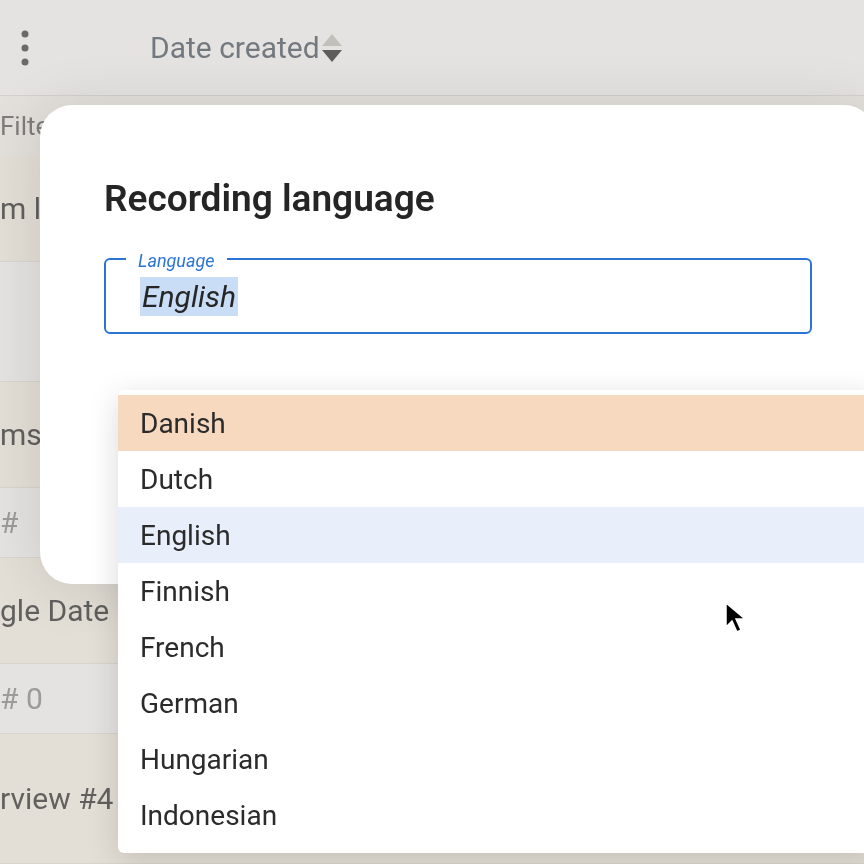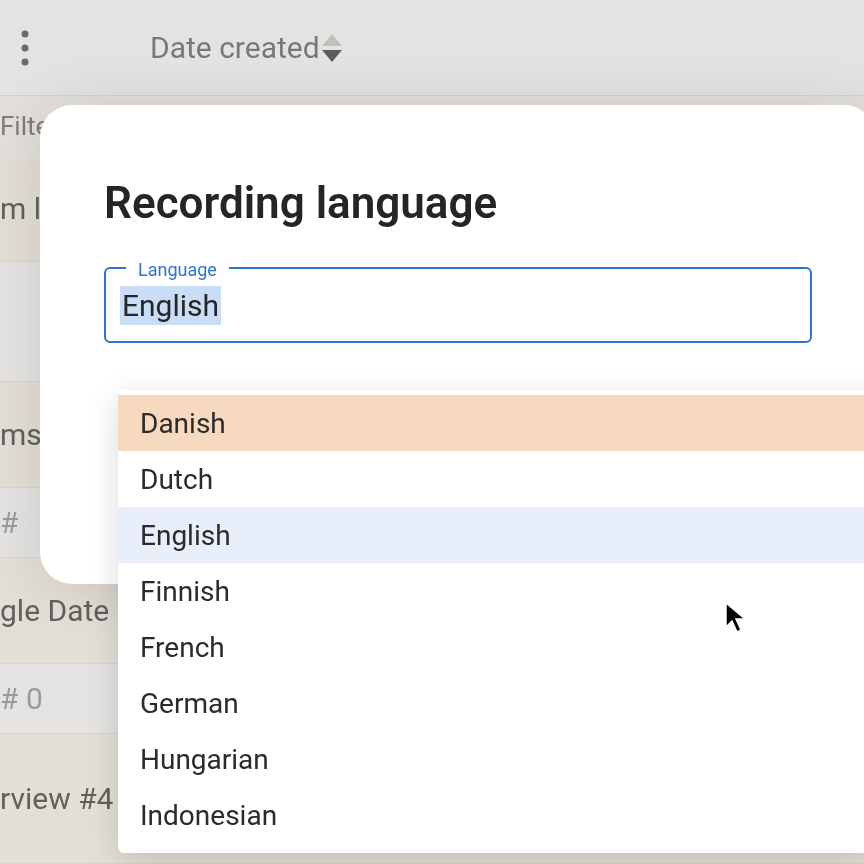--- a/index.html
+++ b/index.html
@@ -109,36 +109,37 @@
     left: 40px;
     right: -12px;
     bottom: 280px;
     background: #ffffff;
     border-radius: 32px;
     box-shadow: 0 4px 60px rgba(0,0,0,0.12);
     padding: 52px 64px 40px 64px;
     box-sizing: border-box;
   }
   .modal-title {
-    font-size: 44px;
+    font-size: 37px;
     font-weight: 600;
     color: #252525;
     margin: 20px 0 38px 0;
   }
 
   
   .field {
     position: relative;
     border: 2px solid #2b74d6;
     border-radius: 6px;
     height: 76px;
     display: flex;
     align-items: center;
-    padding: 0 14px;
-    box-sizing: border-box;
+    padding: 0 34px;
+    box-sizing: border-box;
+    font-style: italic;
   }
   .field .float-label {
     position: absolute;
     top: -10px;
     left: 20px;
     background: #ffffff;
     padding: 0 12px;
     font-size: 18px;
     color: #2b74d6;
   }

